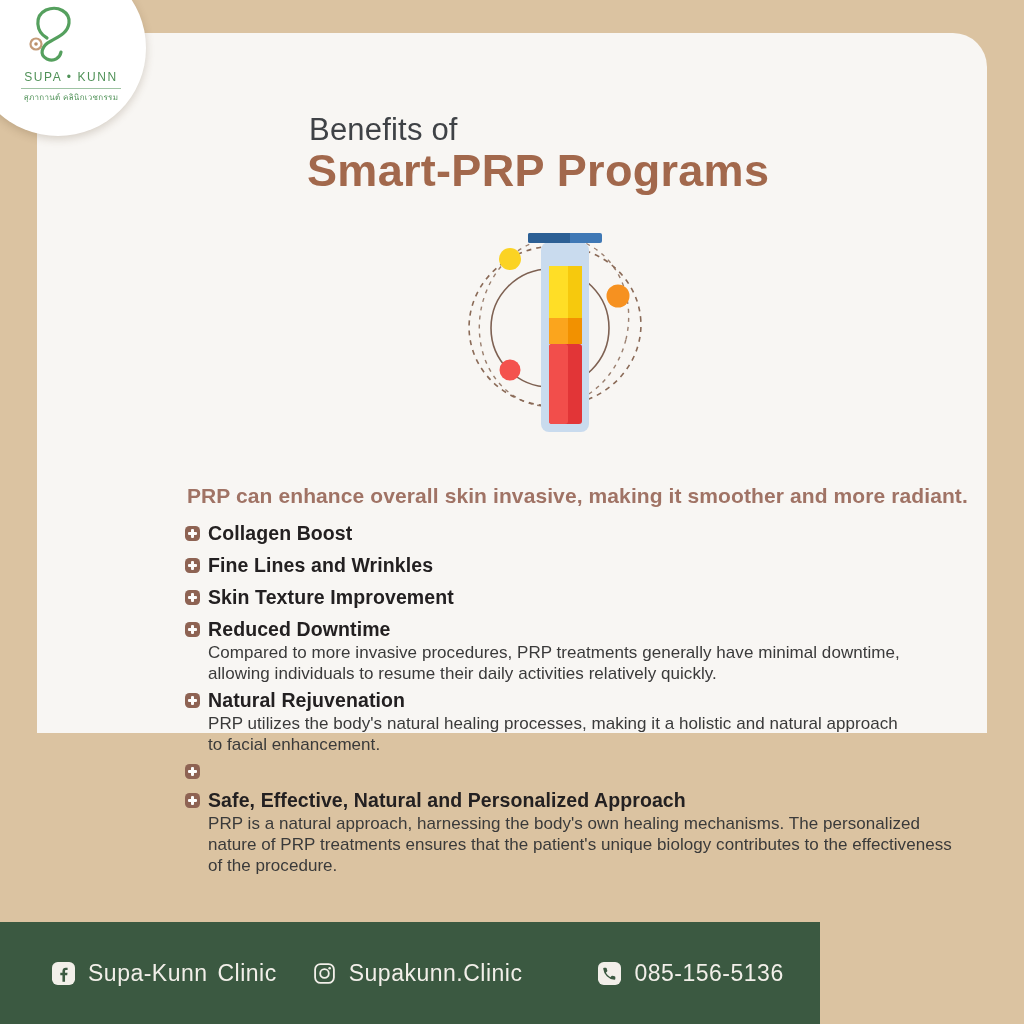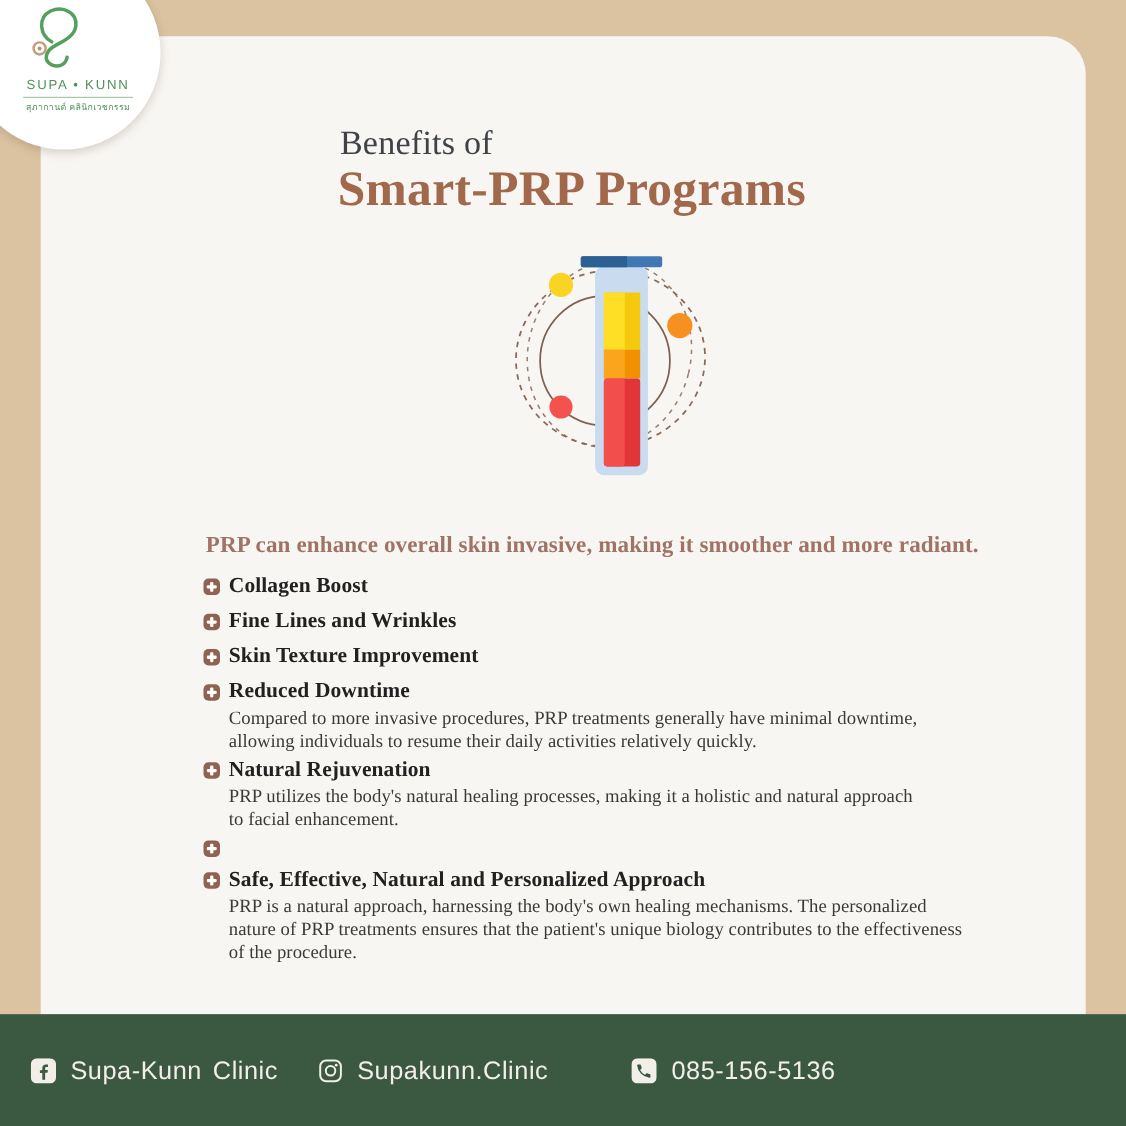--- a/index.html
+++ b/index.html
@@ -5,24 +5,23 @@
   html,body{margin:0;padding:0;}
   body{
     width:1024px;height:1024px;
     font-family:"Liberation Sans", sans-serif;
     background:var(--background,#DBC3A1);
     position:relative;overflow:hidden;
   }
   .stage{position:absolute;inset:0;}
   
   .card{
-    position:absolute;left:37px;top:33px;width:950px;height:889px;
+    position:absolute;left:37px;top:33px;width:950px;height:700px;
     background:var(--card,#F8F6F3);
     border-radius:34px 34px 0 0;
-    font-family:Liberation Serif, serif;
   }
   
   .subtitle{
     position:absolute;left:272px;top:80px;
     font-size:31px;line-height:34px;color:var(--subtitle_gray,#3F4246);
     letter-spacing:.2px;
   }
   .title{
     position:absolute;left:270px;top:113px;
     font-size:45px;line-height:50px;font-weight:800;
@@ -72,24 +71,24 @@
   .logo-divider{
     position:absolute;left:51px;top:128px;width:100px;height:1px;
     background:var(--logo_green,#4F9157);opacity:.55;
   }
   .logo-tagline{
     position:absolute;left:36px;top:131px;width:130px;text-align:center;
     font-size:8px;color:var(--logo_green,#4F9157);letter-spacing:.3px;
   }
   
   .footer{
-    position:absolute;left:0;top:922px;width:1024px;height:102px;
+    position:absolute;left:0;top:922px;width:820px;height:102px;
     background:var(--footer_bg,#3B5941);
     display:flex;align-items:center;
-    padding-left:28px;box-sizing:border-box;gap:36px;text-align:right;
+    padding-left:52px;box-sizing:border-box;gap:36px;text-align:right;
   }
   .footer-group{display:flex;align-items:center;gap:13px;}
   .footer-group.phone{margin-left:40px;}
   .footer-label{
     font-size:23px;color:var(--footer_text,#F2EFE9);
     letter-spacing:.5px;word-spacing:3px;font-weight:400;
   }
   .footer-icon{display:block;}
 </style>
 </head>

